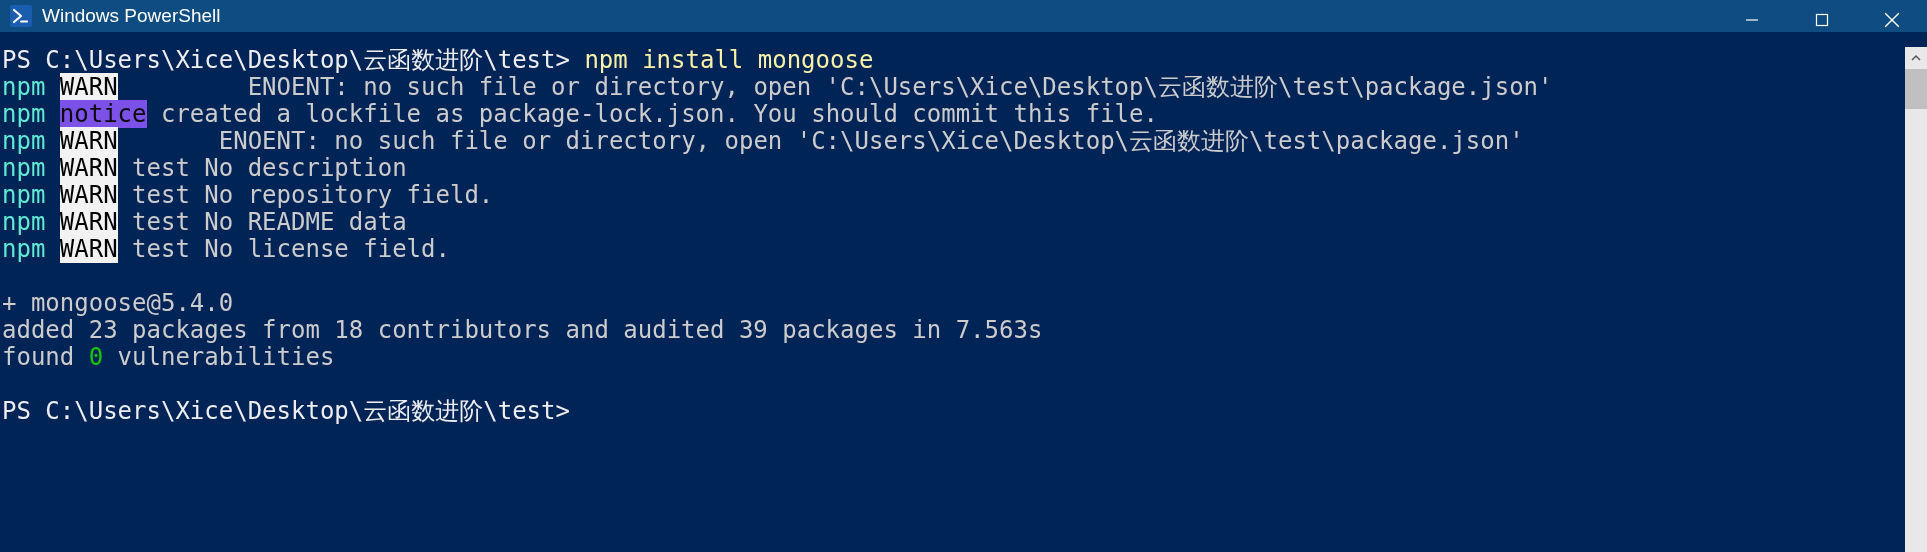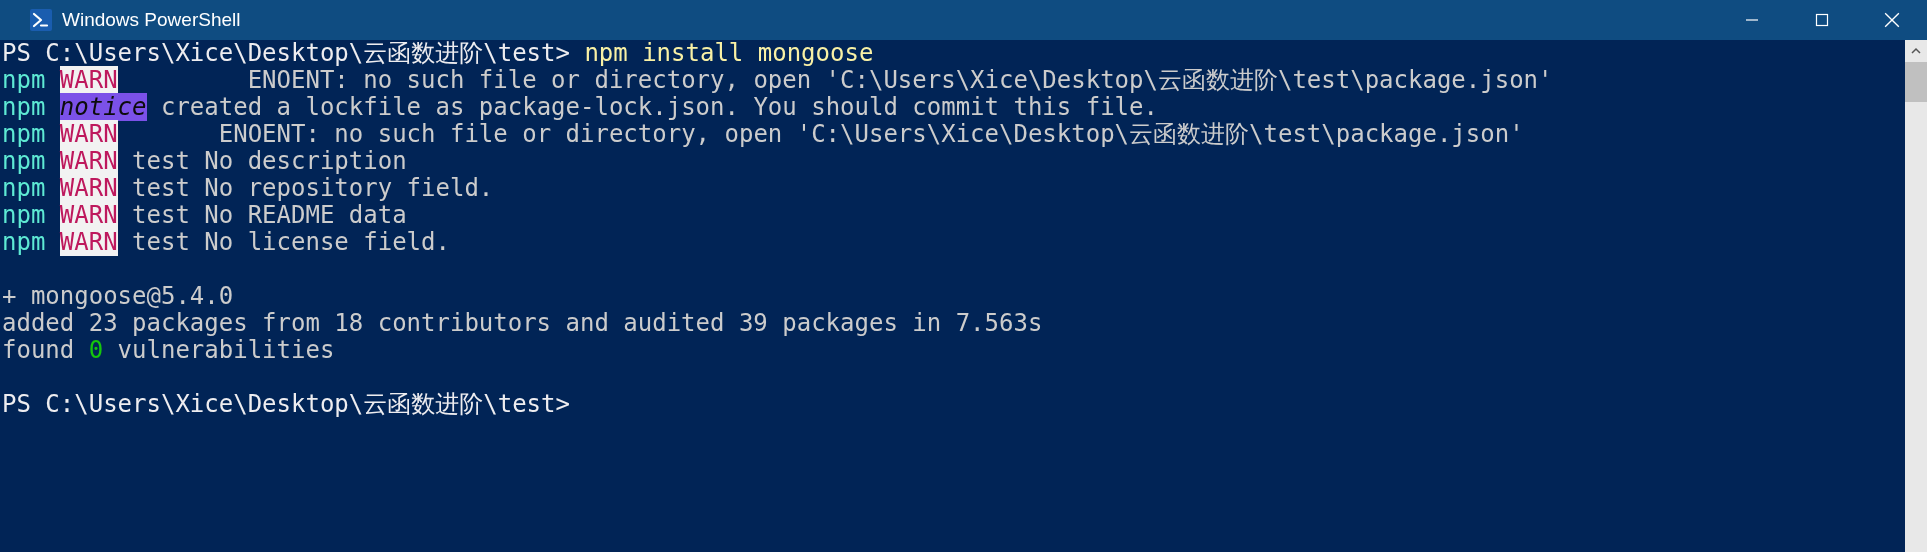--- a/index.html
+++ b/index.html
@@ -8,29 +8,28 @@
   .window {
     width: 1927px;
     height: 552px;
     background: #012456;
     display: flex;
     flex-direction: column;
     position: relative;
   }
   
   .titlebar {
-    height: 40px;
+    height: 32px;
     background: #0f4c81;
     display: flex;
     align-items: center;
     color: #ffffff;
     font-family: 'Segoe UI', sans-serif;
     font-size: 19px;
     font-weight: 400;
-    padding-left: 20px;
   }
   
   .titlebar .app-icon {
     width: 22px;
     height: 22px;
     margin-left: 10px;
     margin-right: 10px;
     display: inline-flex;
     align-items: center;
     justify-content: center;
@@ -53,20 +52,21 @@
     justify-content: center;
     color: #ffffff;
   }
   
   .win-btn svg { stroke: #ffffff; }
   
   .content-wrap {
     flex: 1;
     display: flex;
     min-height: 0;
+    margin-top: 15px;
   }
   
   .terminal {
     flex: 1;
     background: #012456;
     color: #cccccc;
     font-size: 24px;
     line-height: 27px;
     white-space: pre;
     padding: 0 2px;
@@ -94,22 +94,22 @@
     top: 22px;
     left: 0;
     width: 22px;
     height: 40px;
     background: #c0c0c0;
   }
   
   .c-yellow { color: #eeedf0; }
   .c-cmd { color: #f9f1a5; }
   .c-green { color: #16c60c; }
-  .c-warn-bg { background: #f2f2f2; color: #be185d; }
-  .c-notice-bg { background: #7b51e8; color: #0c0c0c; font-style: italic; }
+  .c-warn-bg { background: #f2f2f2; color: #000000; }
+  .c-notice-bg { background: #7b51e8; color: #0c0c0c; }
   .c-npm { color: #5eead4; }
   .line { display: block; }
 </style>
 </head>
 <body>
 
 <div class="window">
 
   <div class="titlebar">
     <span class="app-icon">

